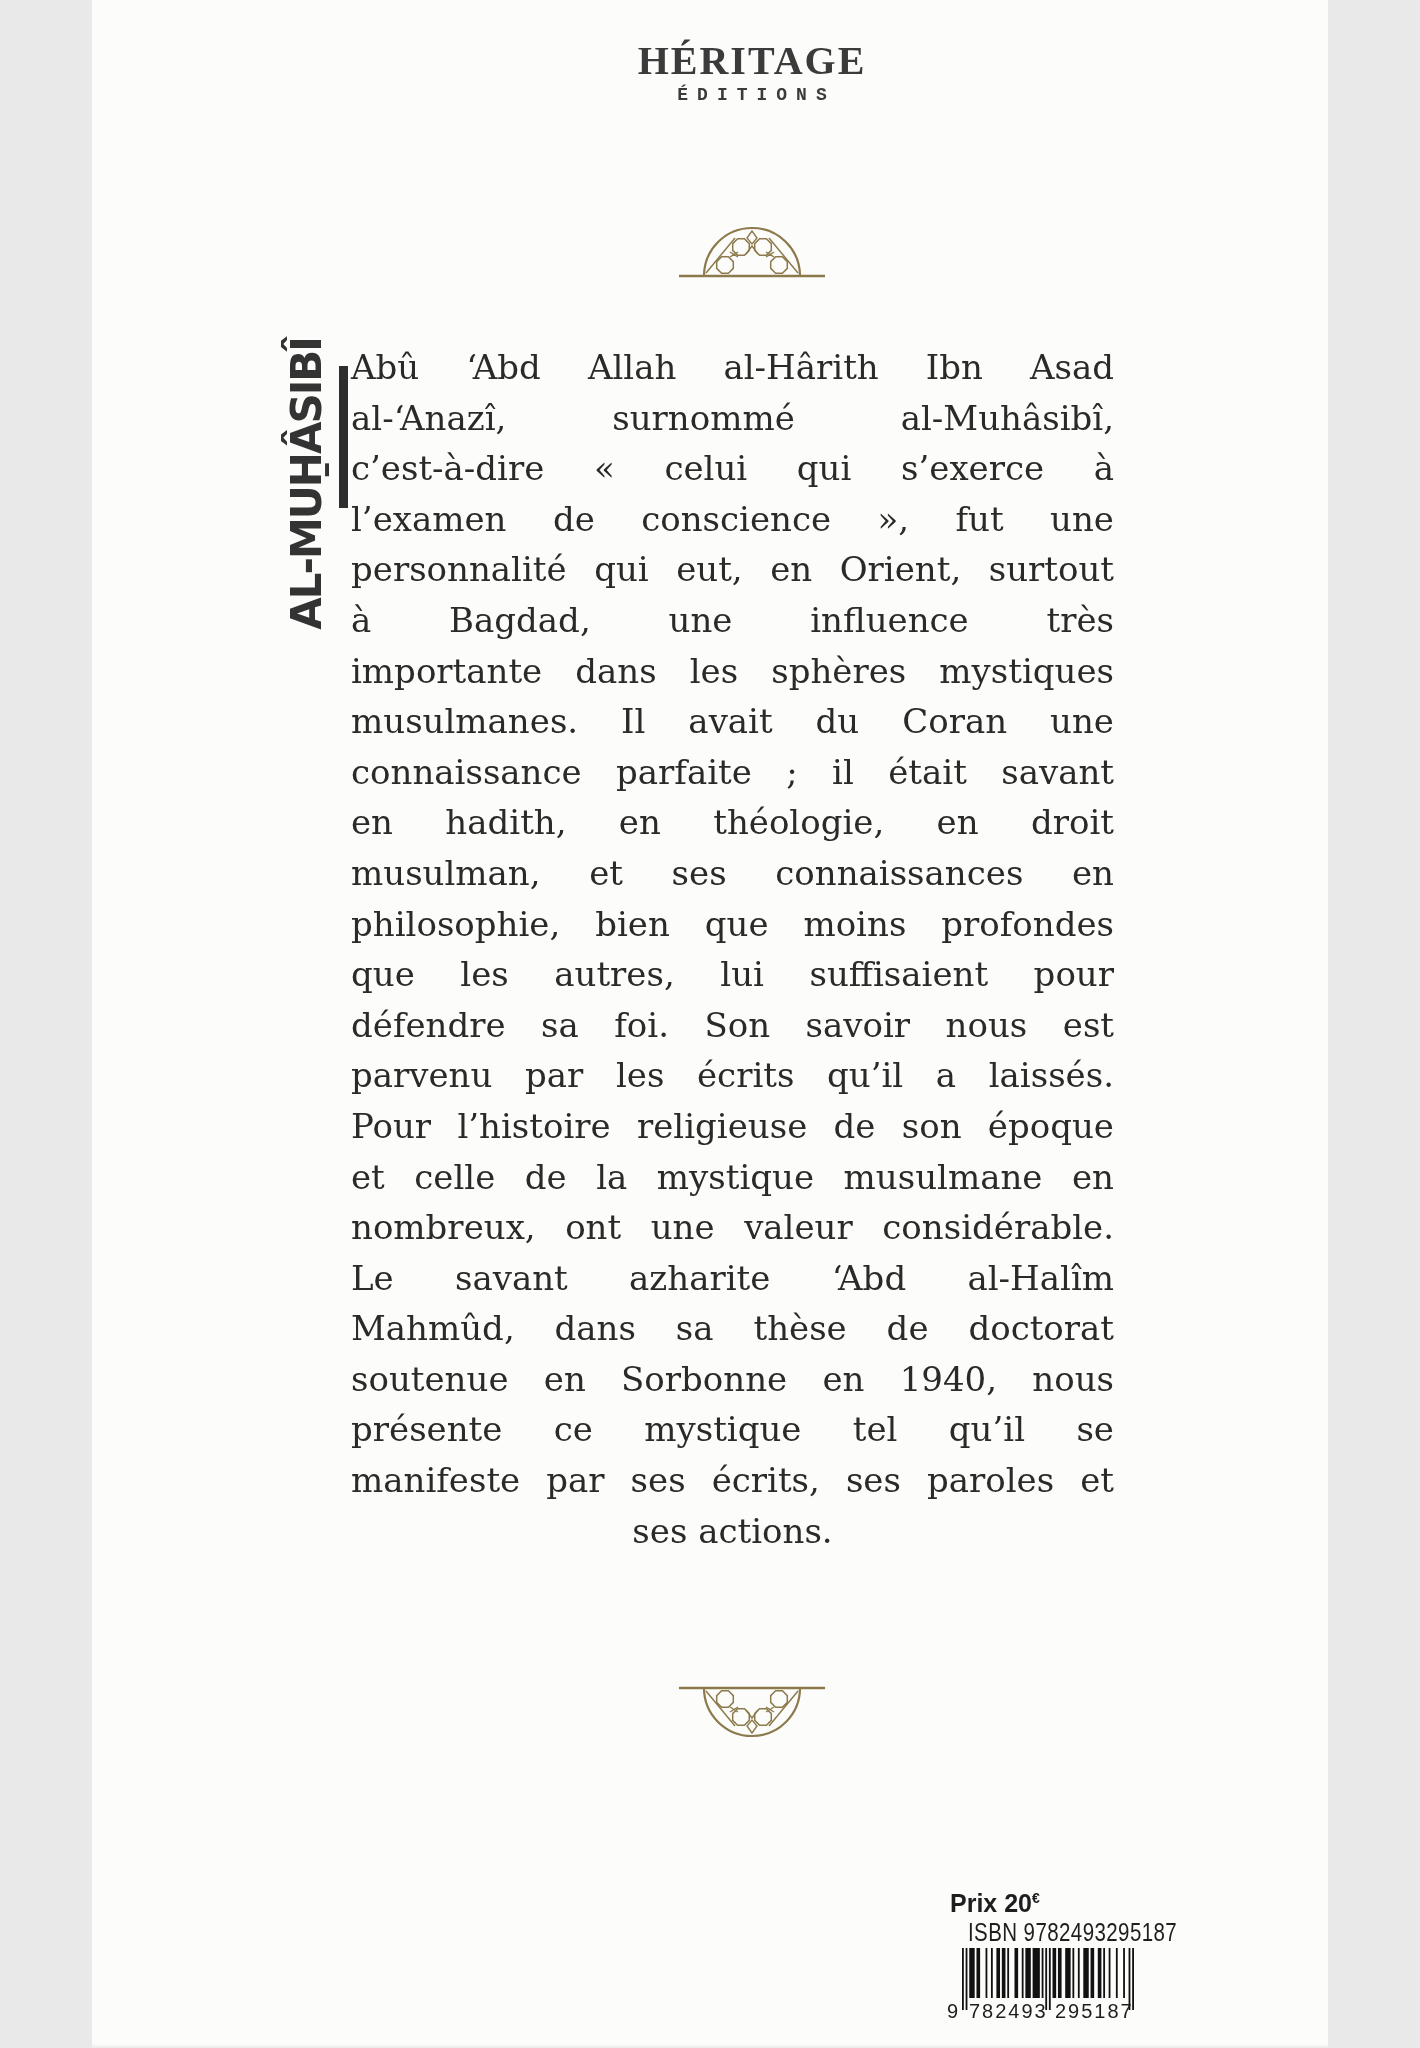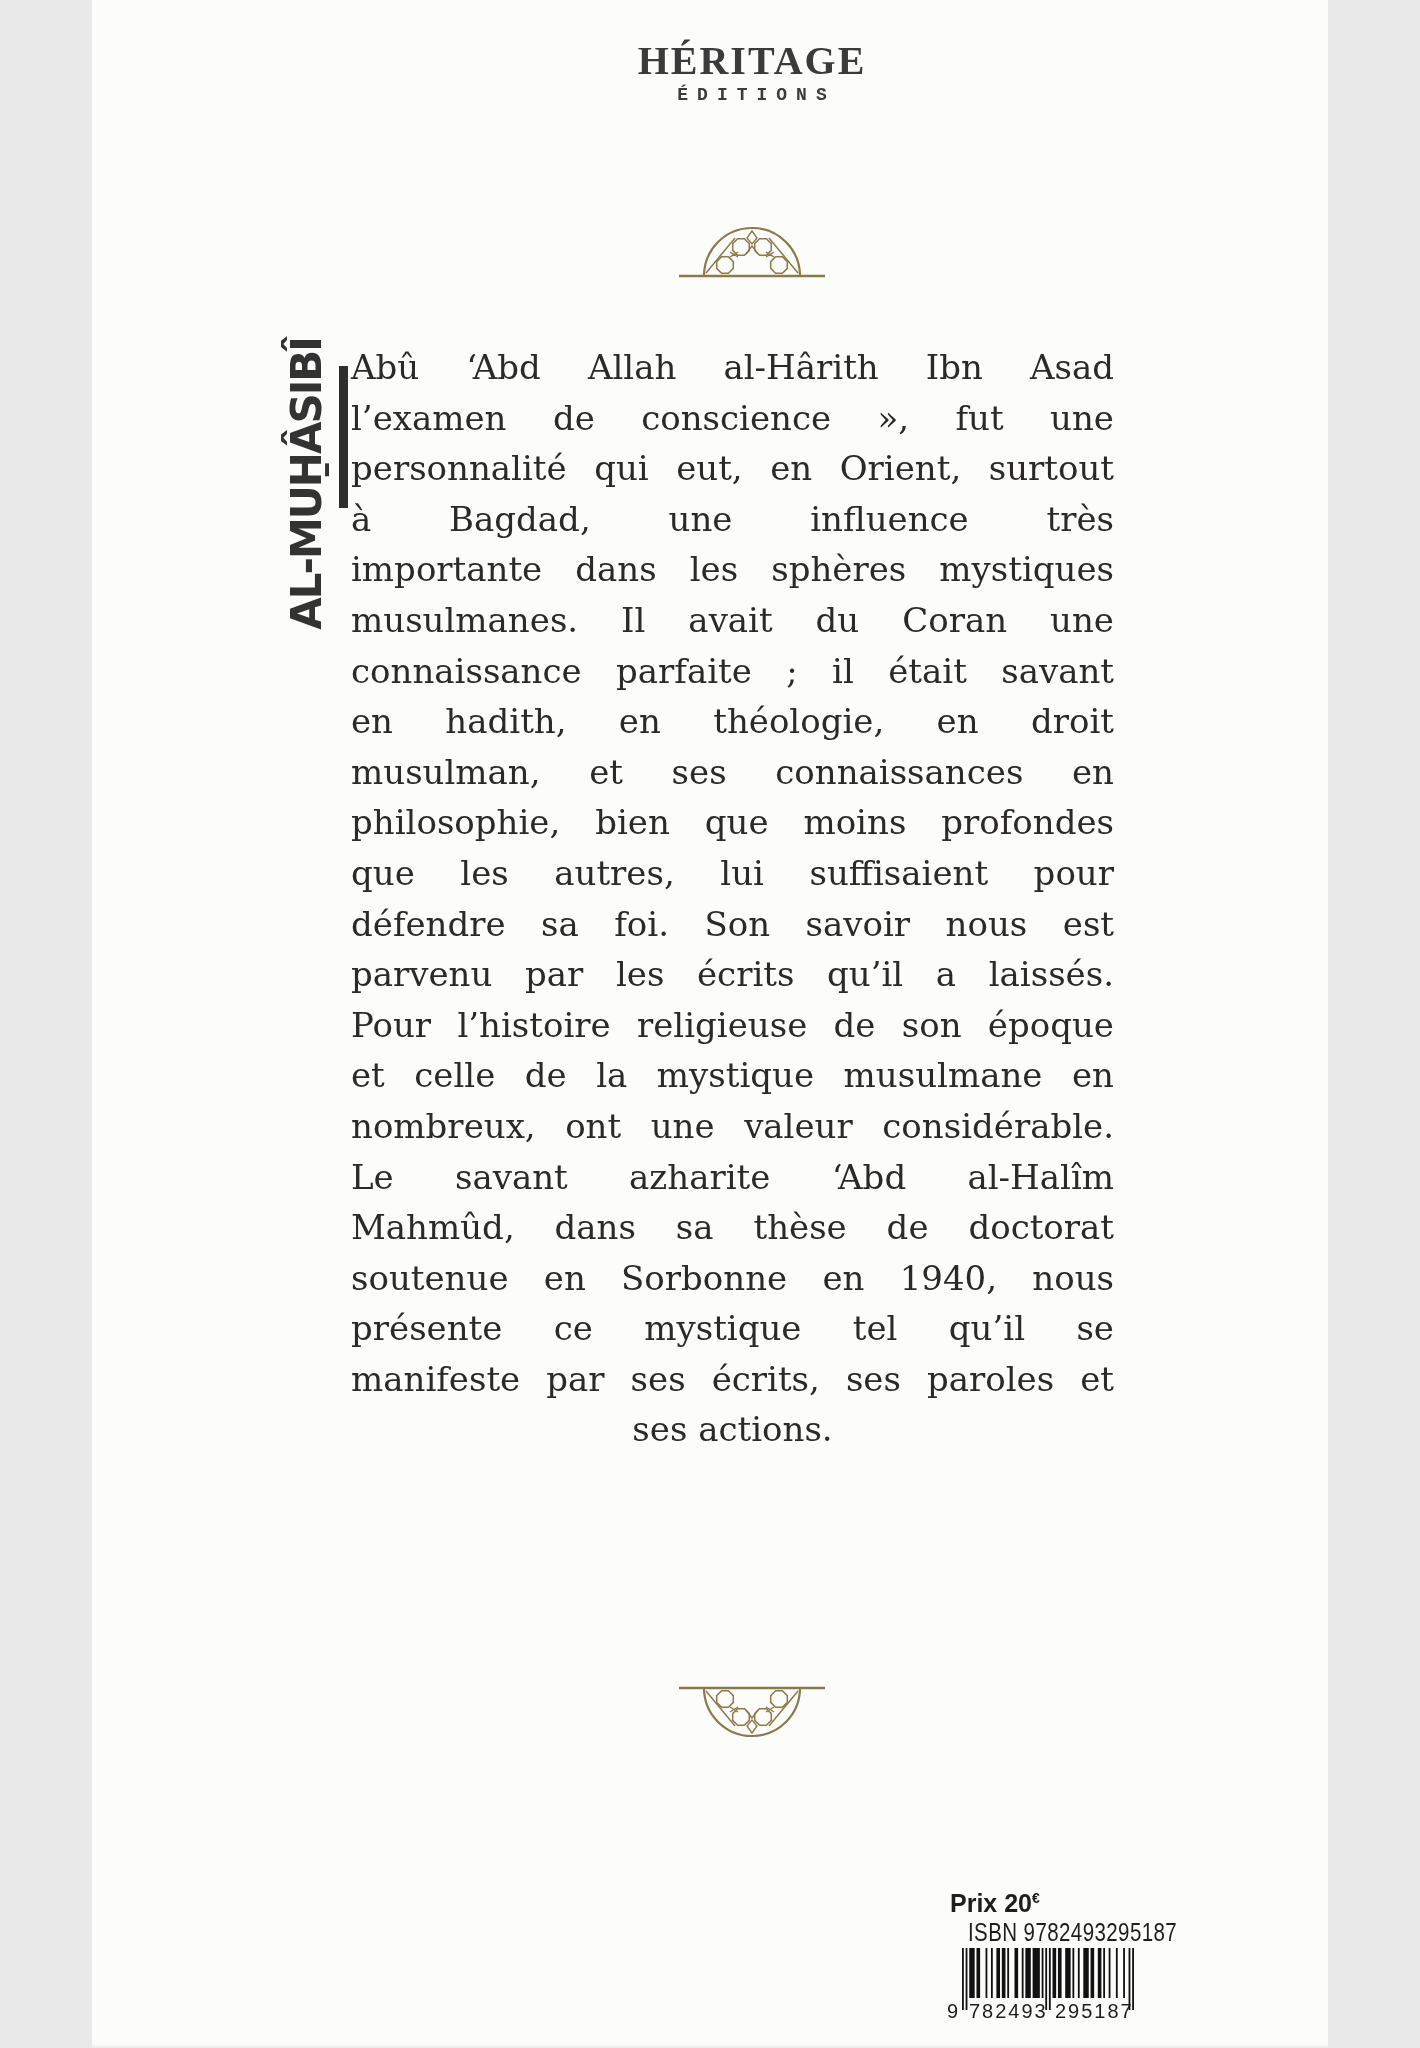--- a/index.html
+++ b/index.html
@@ -92,20 +92,22 @@
     </svg>
   </div>
 
   <div class="vlabel">
     <span class="vlabel-text">AL-MUH̱ÂSIBÎ</span>
   </div>
   <div class="vlabel-bar"></div>
 
   <div class="blurb">
     <div class="jl">Abû ‘Abd Allah al-Hârith Ibn Asad</div>
+    <div class="jl">al-‘Anazî, surnommé al-Muhâsibî,</div>
+    <div class="jl">c’est-à-dire « celui qui s’exerce à</div>
     <div class="jl">l’examen de conscience », fut une</div>
     <div class="jl">personnalité qui eut, en Orient, surtout</div>
     <div class="jl">à Bagdad, une influence très</div>
     <div class="jl">importante dans les sphères mystiques</div>
     <div class="jl">musulmanes. Il avait du Coran une</div>
     <div class="jl">connaissance parfaite ; il était savant</div>
     <div class="jl">en hadith, en théologie, en droit</div>
     <div class="jl">musulman, et ses connaissances en</div>
     <div class="jl">philosophie, bien que moins profondes</div>
     <div class="jl">que les autres, lui suffisaient pour</div>

